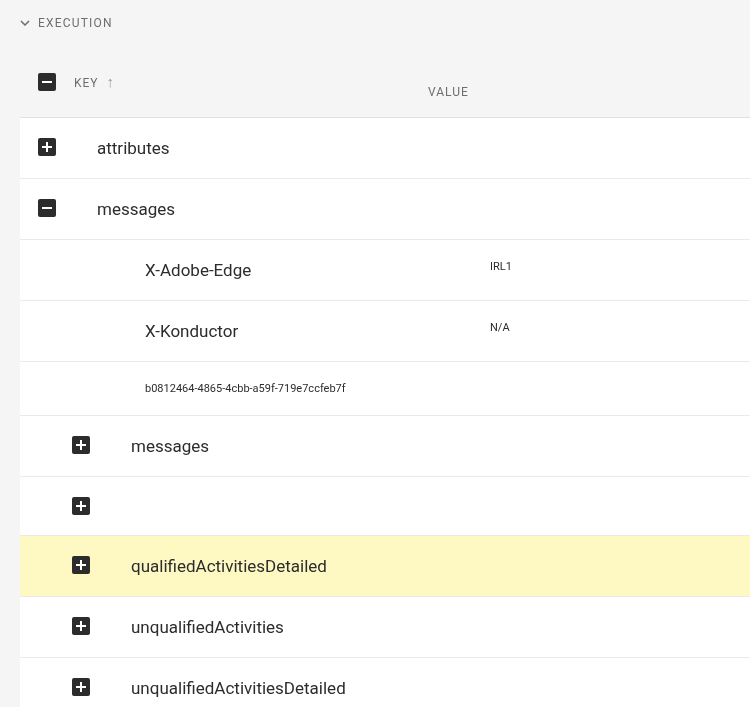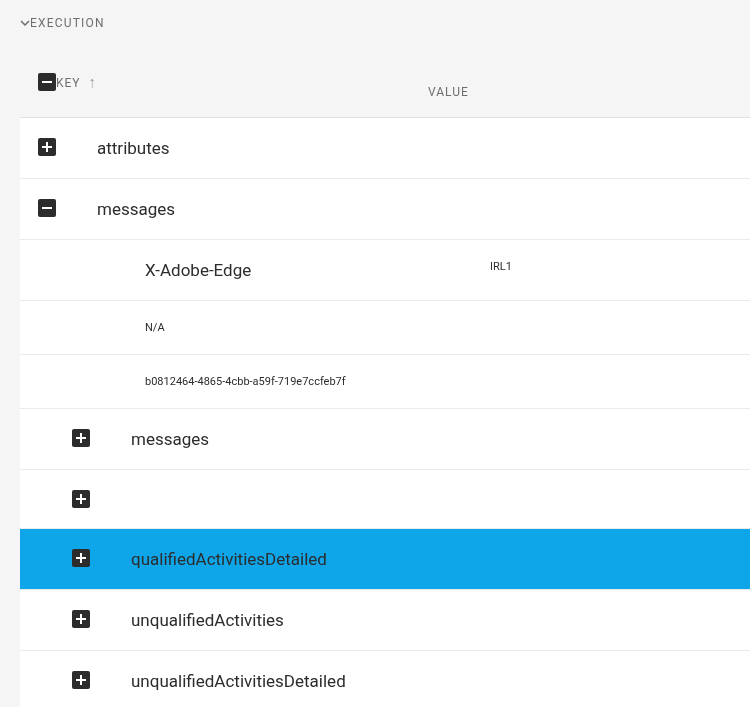--- a/index.html
+++ b/index.html
@@ -6,21 +6,21 @@
     body {
       font-family: -apple-system, BlinkMacSystemFont, "Segoe UI", Roboto, sans-serif;
       background: #f5f5f5;
       width: 750px;
       height: 707px;
       overflow: hidden;
     }
     .section-header {
       display: flex;
       align-items: center;
-      gap: 0;
+      gap: 8px;
       padding: 16px 20px 20px 20px;
       color: #6e6e6e;
       font-size: 12px;
       letter-spacing: 1.2px;
     }
     .chevron-down {
       display: inline-block;
     }
     .chevron-down svg { display: block; }
     .table-header {
@@ -29,20 +29,21 @@
       padding: 14px 0 18px 0;
       color: #6e6e6e;
       font-size: 12px;
       letter-spacing: 1px;
       border-bottom: 1px solid #e1e1e1;
       margin-left: 20px;
     }
     .col-key {
       display: flex;
       align-items: center;
+      gap: 18px;
       width: 408px;
       padding-left: 18px;
       text-align: right;
     }
     .col-value {
       flex: 1;
       margin-top: 21px;
     }
     .sort-arrow {
       color: #9e9e9e;
@@ -65,21 +66,21 @@
       margin-left: 20px;
     }
     .row {
       display: flex;
       align-items: flex-start;
       border-bottom: 1px solid #eaeaea;
       padding: 20px 0;
       gap: 23px;
     }
     .row.selected {
-      background: #0ea5e9;
+      background: #fef9c3;
     }
     .row .icon-slot {
       padding-left: 18px;
       padding-right: 18px;
       display: flex;
       align-items: center;
       flex-shrink: 0;
       min-width: 52px;
     }
     .row.depth-1 .icon-slot { padding-left: 52px; }
@@ -151,20 +152,21 @@
       <div class="key-text">messages</div>
       <div class="value-text"></div>
     </div>
     <div class="row depth-2">
       <div class="icon-slot"></div>
       <div class="key-text">X-Adobe-Edge</div>
       <div class="value-text">IRL1</div>
     </div>
     <div class="row depth-2">
       <div class="icon-slot"></div>
+      <div class="key-text">X-Konductor</div>
       <div class="value-text">N/A</div>
     </div>
     <div class="row depth-2">
       <div class="icon-slot"></div>
       <div class="value-text">b0812464-4865-4cbb-a59f-719e7ccfeb7f</div>
     </div>
     <div class="row depth-1">
       <div class="icon-slot">
         <span class="toggle-box">
           <svg width="10" height="10" viewBox="0 0 10 10">

